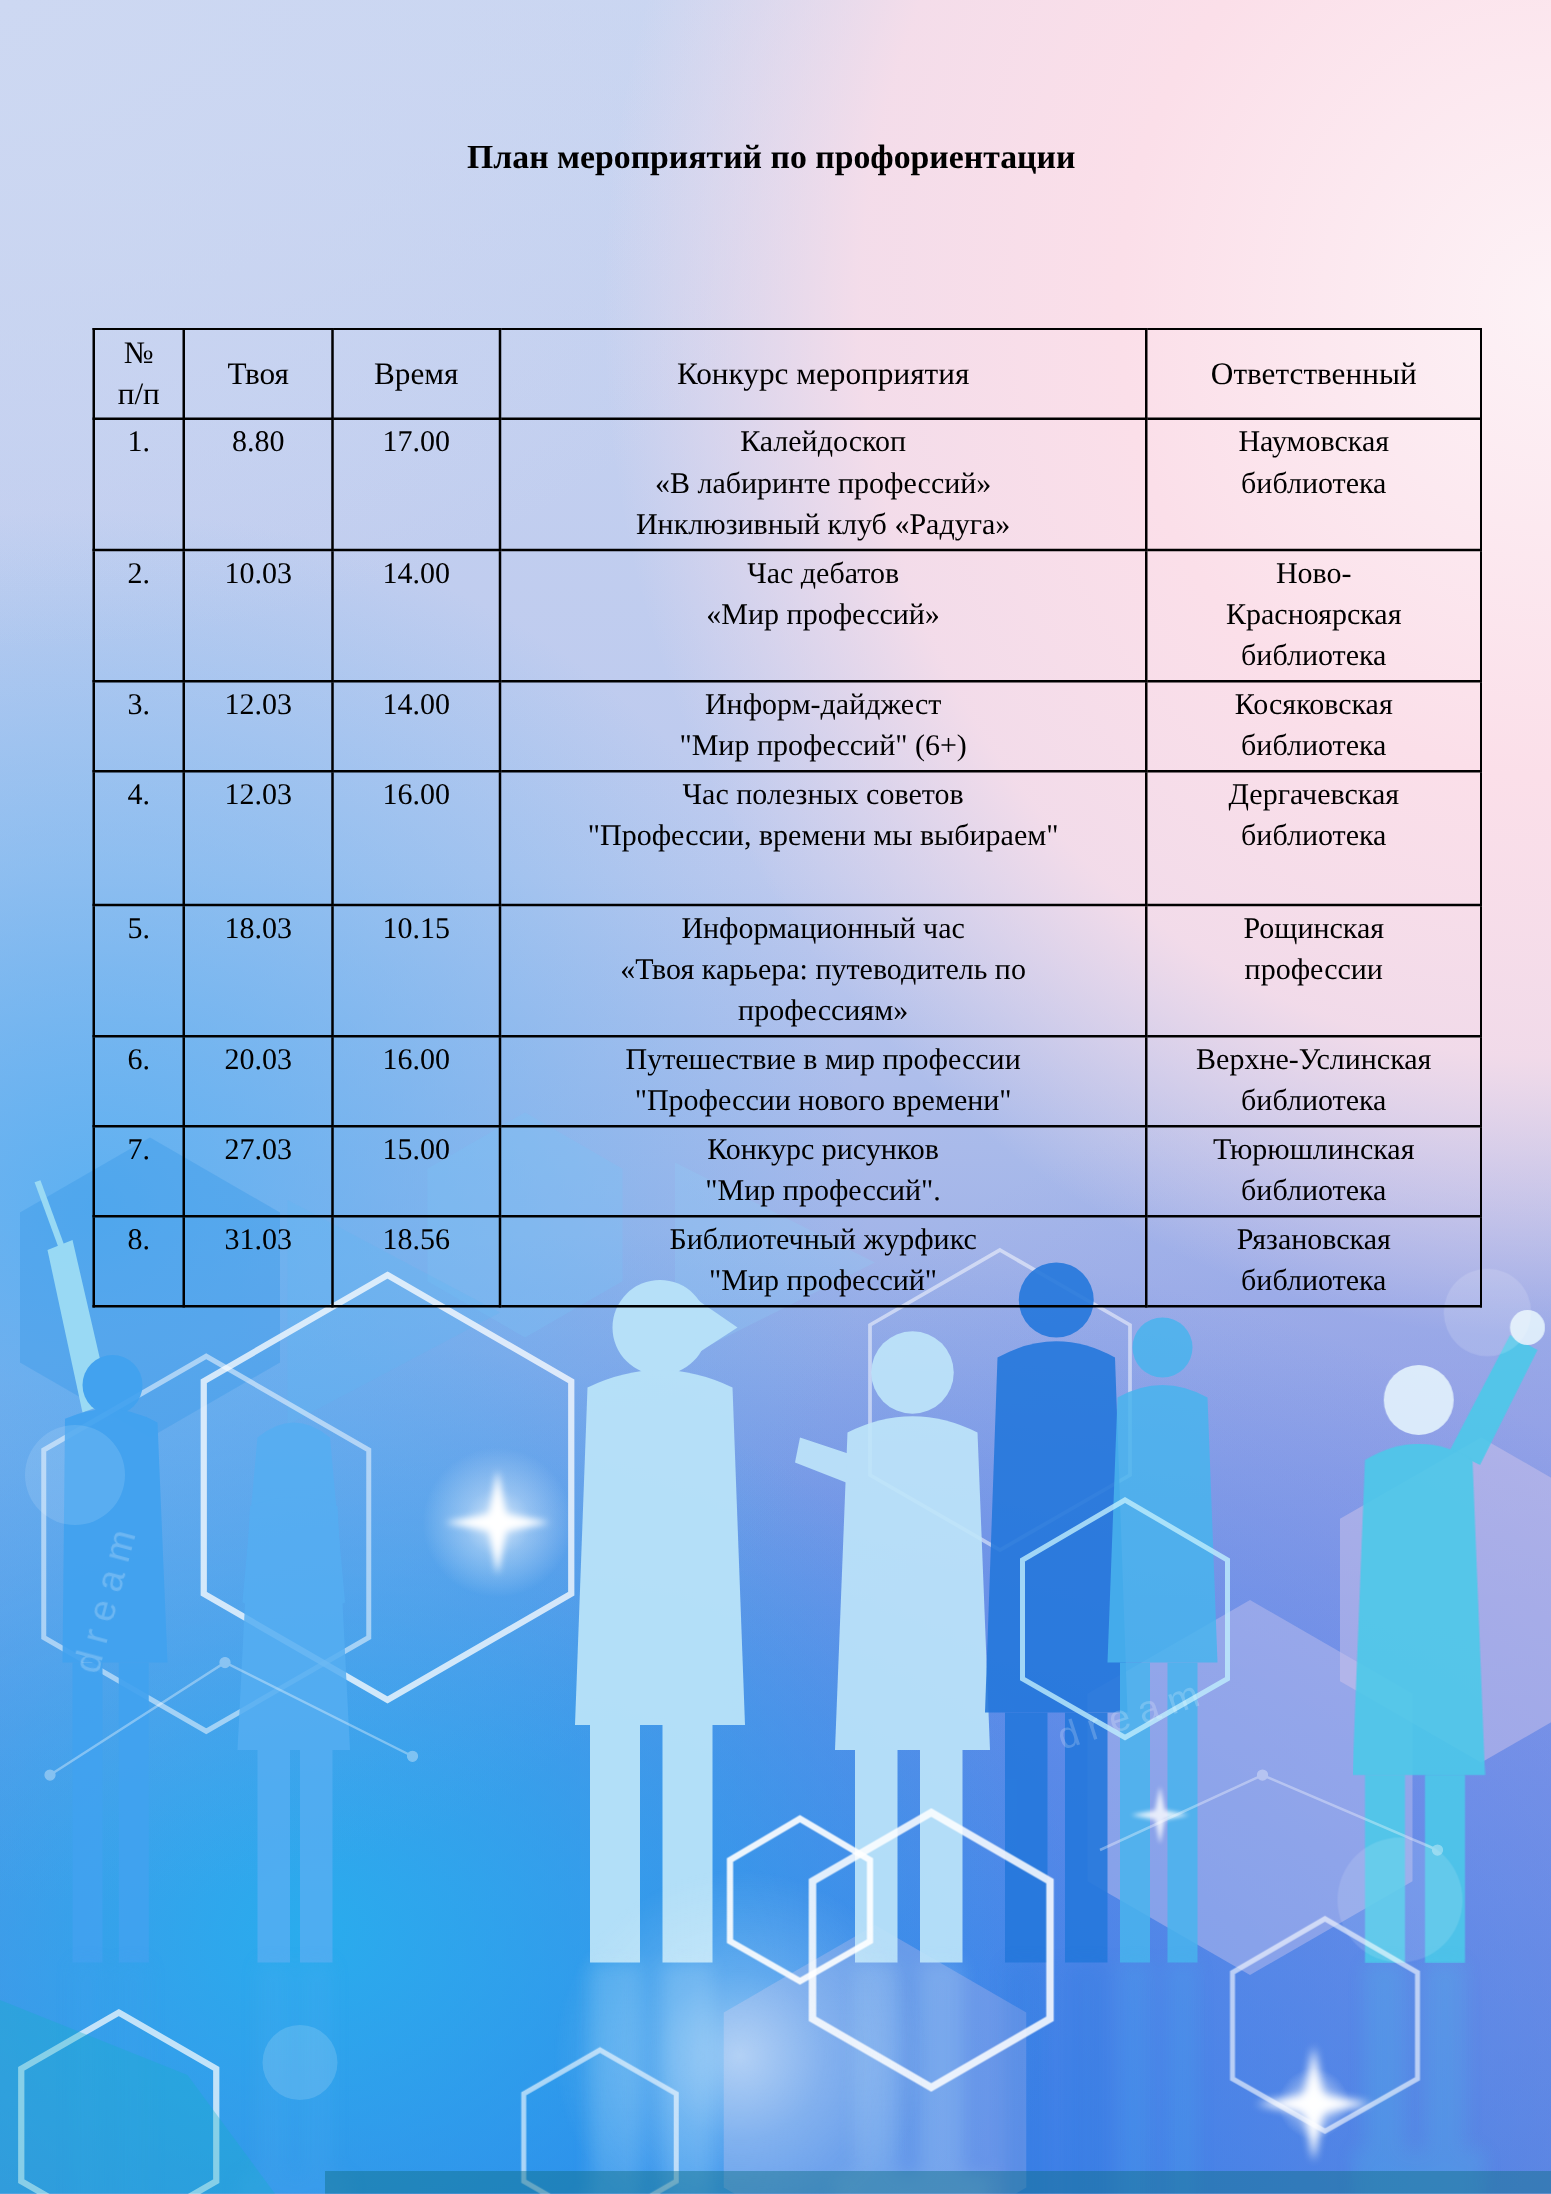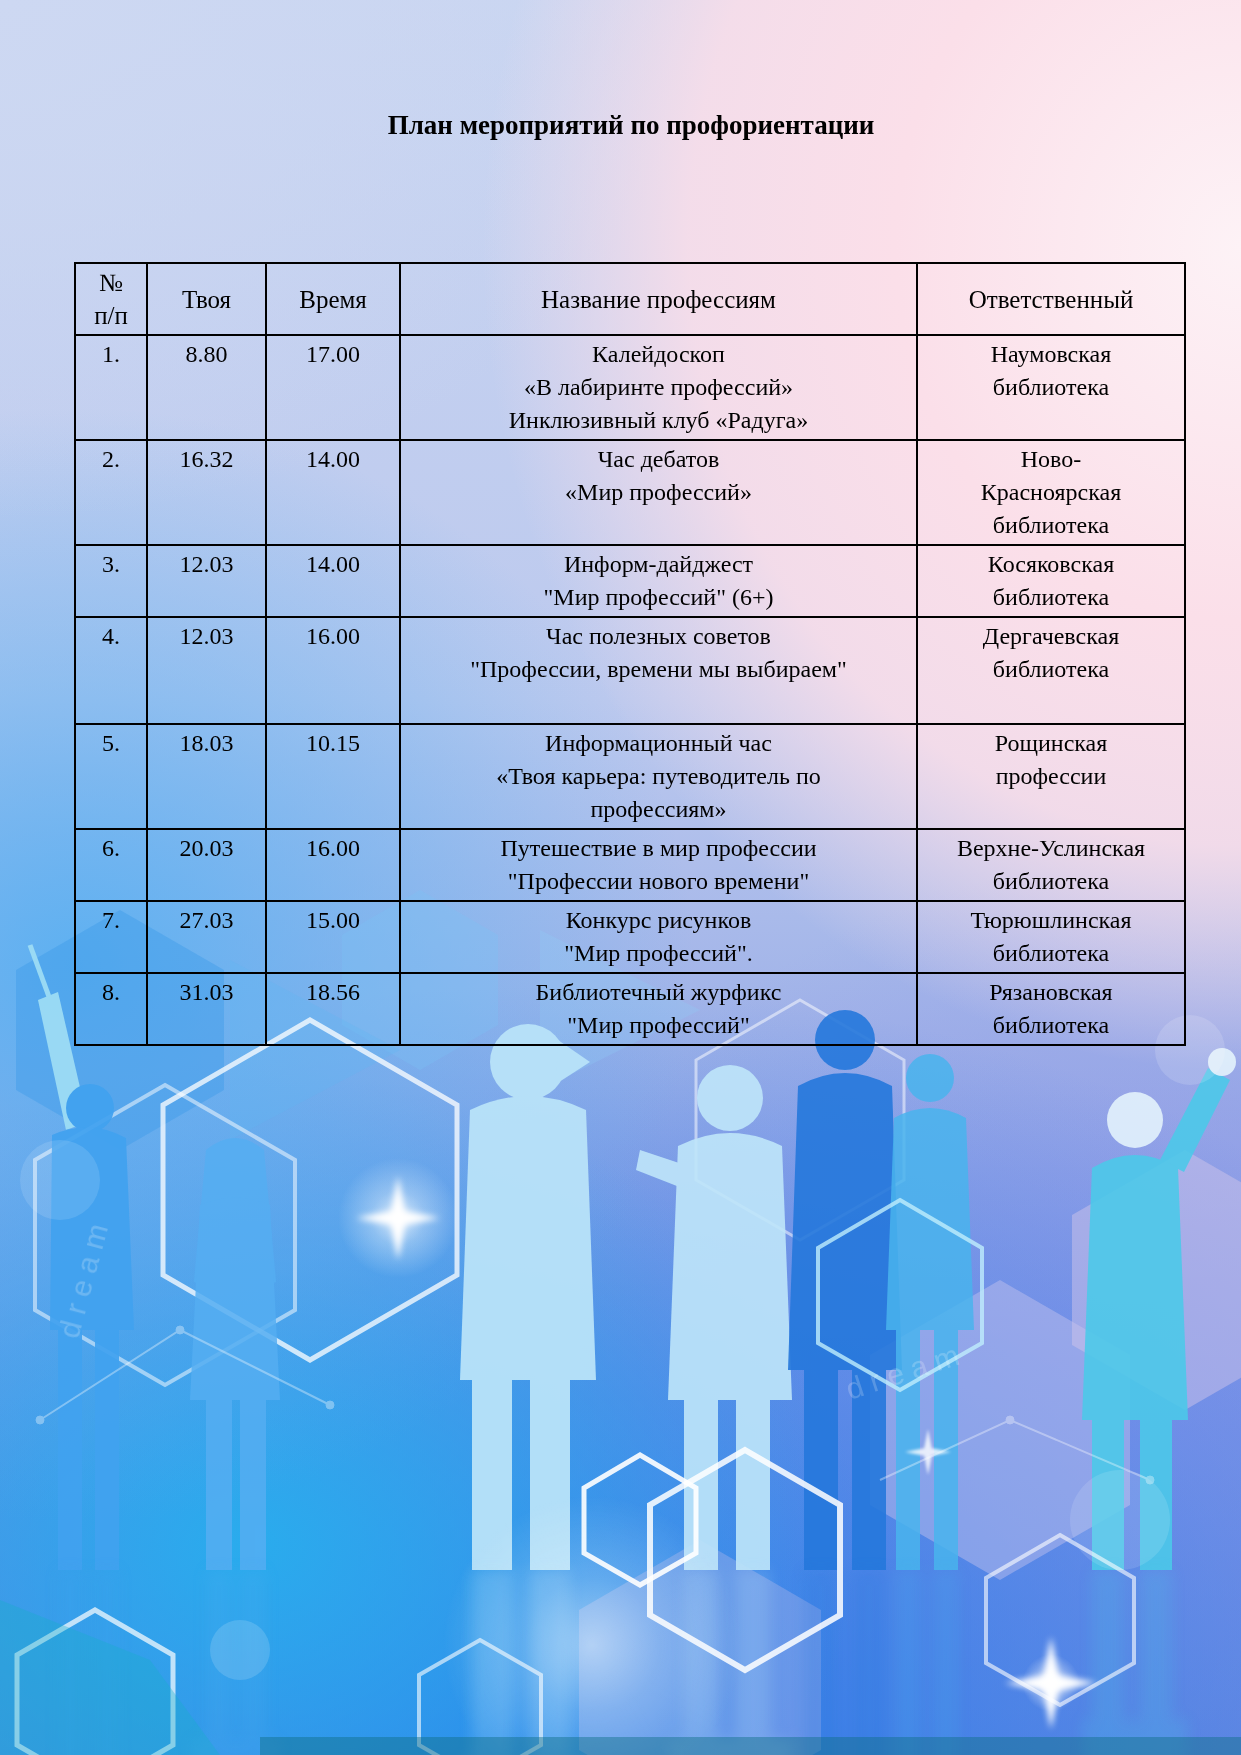--- a/index.html
+++ b/index.html
@@ -14,21 +14,21 @@
       radial-gradient(1150px 1250px at 100% 14%, #fdf2f6 0%, #fbdfe9 30%, rgba(250,222,233,.88) 48%, rgba(250,222,233,0) 66%),
       radial-gradient(1100px 800px at 0% 0%, #cdd8f2 0%, rgba(205,216,242,0) 65%),
       radial-gradient(1000px 900px at 6% 55%, rgba(86,176,242,.9) 0%, rgba(86,176,242,0) 62%),
       radial-gradient(900px 700px at 20% 88%, rgba(38,176,238,.9) 0%, rgba(38,176,238,0) 68%),
       radial-gradient(1600px 1100px at 45% 100%, rgba(41,125,236,.95) 0%, rgba(41,125,236,0) 70%),
       radial-gradient(900px 800px at 92% 80%, rgba(146,150,232,.75) 0%, rgba(146,150,232,0) 68%),
       linear-gradient(180deg, #c9d5f1 0%, #bcc9ee 40%, #9aaee7 62%, #7e95e1 78%, #6f86da 100%);
   }
   svg.scene{position:absolute;inset:0;display:block;}
   .title{
-    position:absolute;left:76px;top:108px;width:1110px;
+    position:absolute;left:62px;top:108px;width:1110px;
     text-align:center;font-weight:bold;font-size:27px;line-height:34px;color:#000;
   }
   table.plan{
     position:absolute;left:74px;top:262px;width:1110px;
     border-collapse:collapse;table-layout:fixed;
   }
   table.plan th, table.plan td{
     border:2px solid #000;color:#000;text-align:center;
     font-size:24px;line-height:33px;font-weight:normal;
     padding:2px 6px;white-space:pre-line;overflow:hidden;
@@ -182,38 +182,38 @@
       <col style="width:134px">
       <col style="width:517px">
       <col style="width:268px">
   </colgroup>
   <thead>
     <tr style="height:70px">
       <th>№
 п/п</th>
       <th>Твоя</th>
       <th>Время</th>
-      <th>Название профессиям</th>
+      <th>Конкурс мероприятия</th>
       <th>Ответственный</th>
     </tr>
   </thead>
   <tbody>
     <tr style="height:101px">
       <td>1.</td>
       <td>8.80</td>
       <td>17.00</td>
       <td>Калейдоскоп
 «В лабиринте профессий»
 Инклюзивный клуб «Радуга»</td>
       <td>Наумовская
 библиотека</td>
     </tr>
     <tr style="height:104px">
       <td>2.</td>
-      <td>16.32</td>
+      <td>10.03</td>
       <td>14.00</td>
       <td>Час дебатов
 «Мир профессий»</td>
       <td>Ново-
 Красноярская
 библиотека</td>
     </tr>
     <tr style="height:66px">
       <td>3.</td>
       <td>12.03</td>

